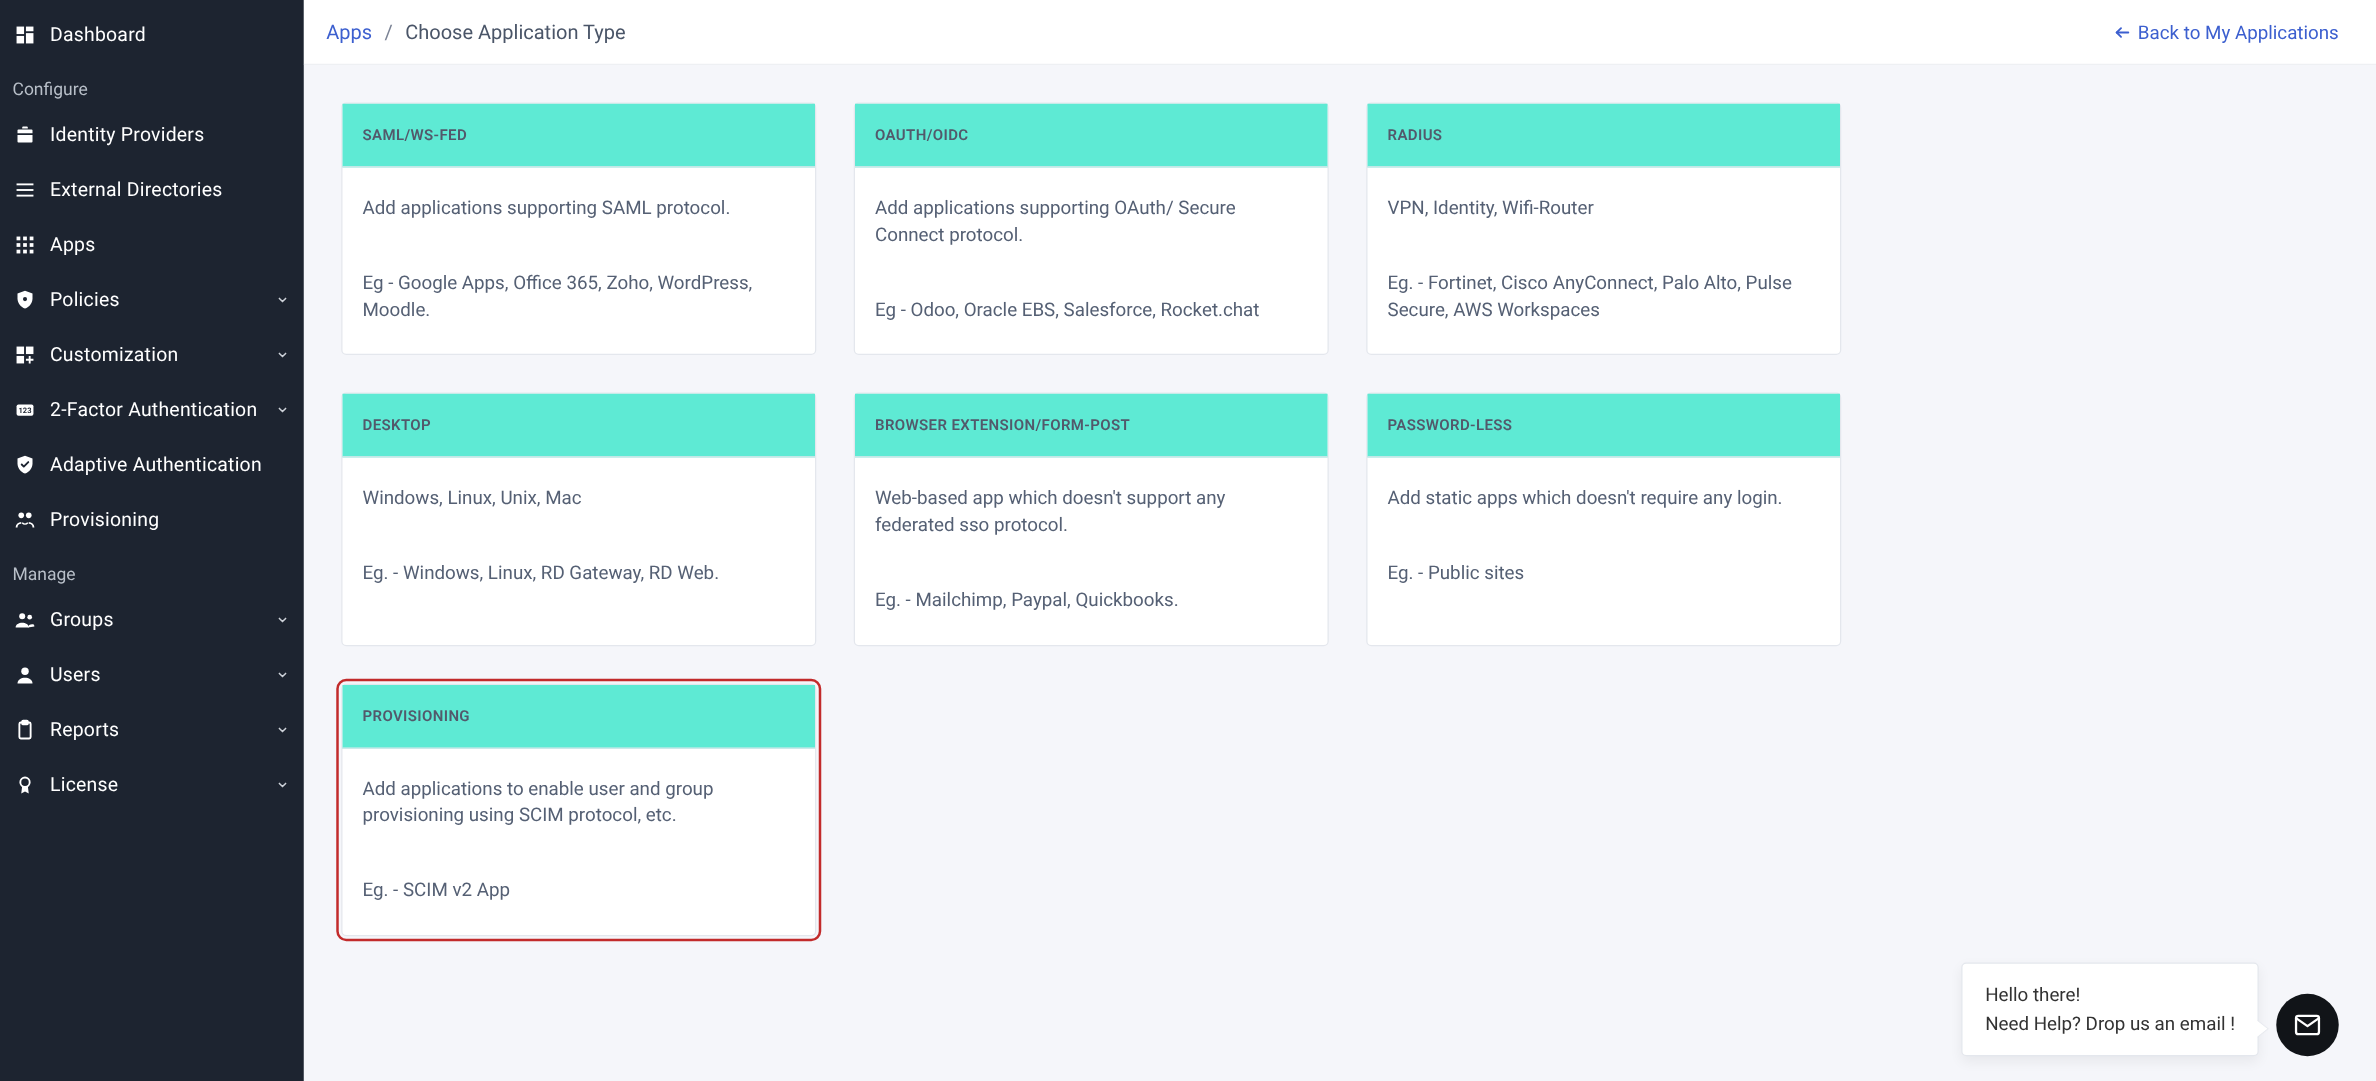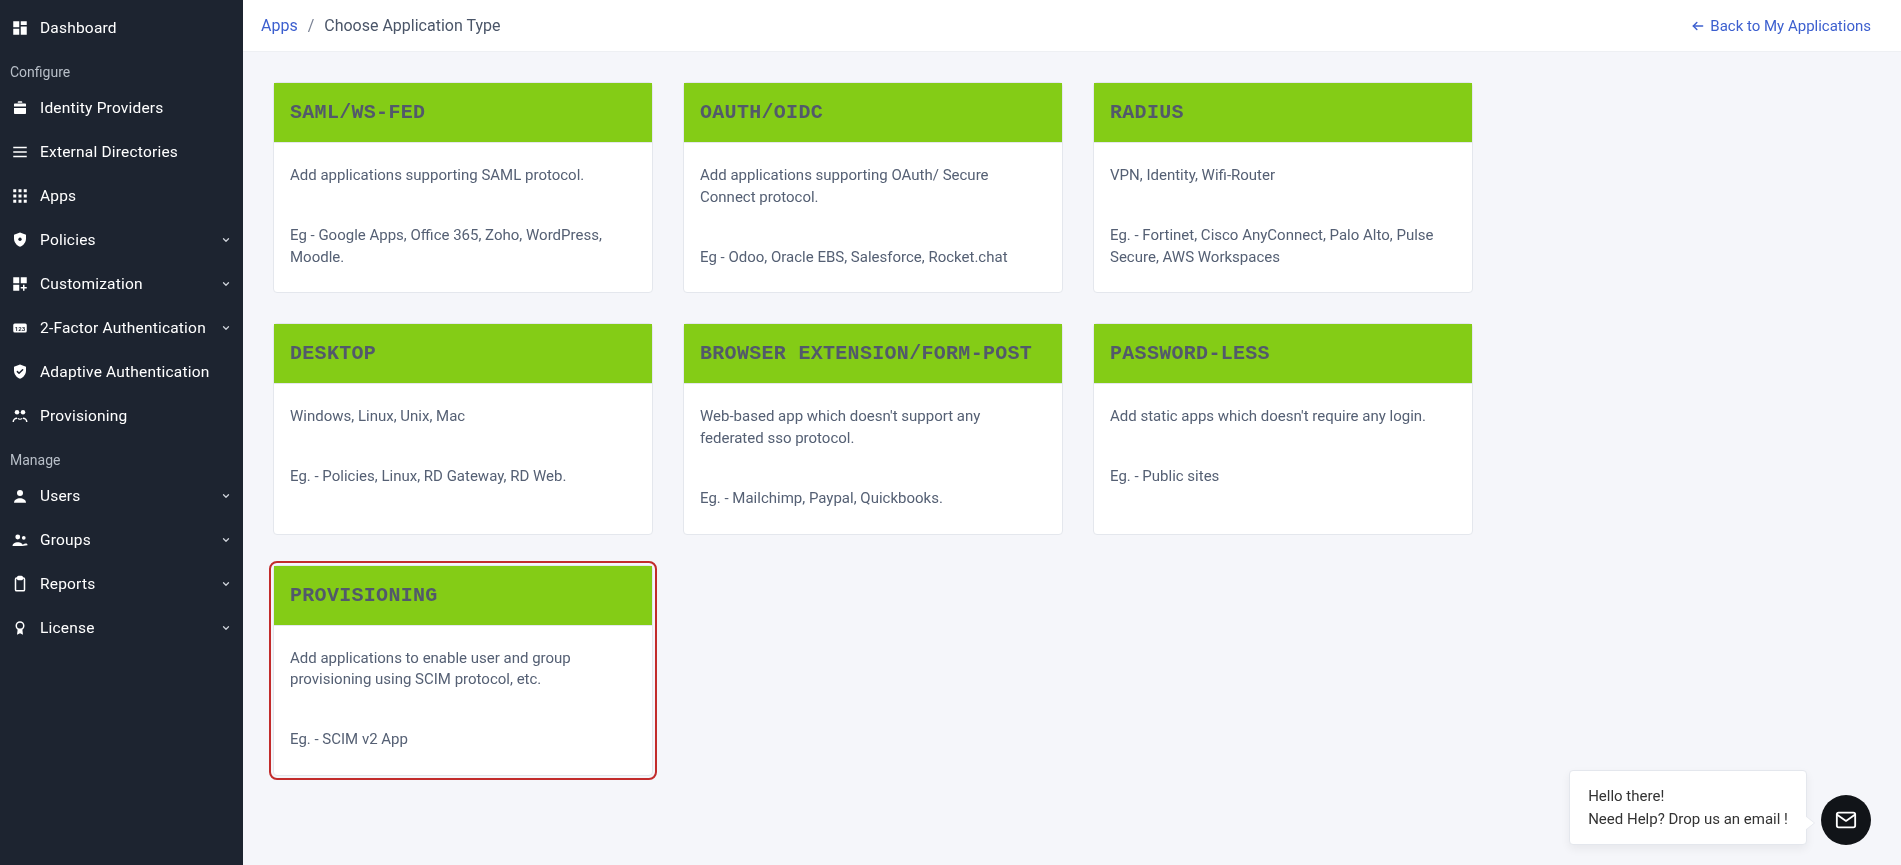--- a/index.html
+++ b/index.html
@@ -113,28 +113,27 @@
       background: #fff;
       display: flex;
       flex-direction: column;
       cursor: pointer;
     }
     .card.highlight {
       outline: 2px solid #c22b2b;
       outline-offset: 2px;
     }
     .card-header {
-      background: #84cc16;
+      background: #5eead4;
       color: #52596b;
       font-weight: 600;
-      font-size: 20px;
+      font-size: 12px;
       padding: 18px 16px;
       border-bottom: 1px solid #e4e7ed;
       letter-spacing: 0.3px;
-      font-family: Liberation Mono, monospace;
     }
     .card-body {
       padding: 22px 16px 24px 16px;
       color: #556074;
       font-size: 15px;
       line-height: 1.45;
     }
     .card-body .desc {
       margin-bottom: 38px;
     }
@@ -320,43 +319,43 @@
             </svg>
           </span>
           <span class="label">Provisioning</span>
         </div>
       </div>
       <div class="sidebar-section">Manage</div>
       <div class="sidebar-item">
         <div class="sidebar-item-left">
           <span class="icon">
             <svg width="18" height="18" viewBox="0 0 24 24" fill="#fff">
-              <circle cx="12" cy="8" r="4"></circle>
-              <path d="M4 21c0-4 4-6 8-6s8 2 8 6"></path>
-            </svg>
-          </span>
-          <span class="label">Users</span>
-        </div>
-        <span class="chevron">
-          <svg width="10" height="10" viewBox="0 0 24 24" fill="none" stroke="#cdd2d9" stroke-width="3" stroke-linecap="round" stroke-linejoin="round">
-            <polyline points="6 9 12 15 18 9"></polyline>
-          </svg>
-        </span>
-      </div>
-      <div class="sidebar-item">
-        <div class="sidebar-item-left">
-          <span class="icon">
-            <svg width="18" height="18" viewBox="0 0 24 24" fill="#fff">
               <circle cx="9" cy="8" r="3.2"></circle>
               <circle cx="17" cy="9" r="2.5"></circle>
               <path d="M2 20c0-3.3 3.5-5 7-5s7 1.7 7 5"></path>
               <path d="M15 20c0-2.2 2.5-3.5 4.5-3.5S22 17 22 19"></path>
             </svg>
           </span>
           <span class="label">Groups</span>
+        </div>
+        <span class="chevron">
+          <svg width="10" height="10" viewBox="0 0 24 24" fill="none" stroke="#cdd2d9" stroke-width="3" stroke-linecap="round" stroke-linejoin="round">
+            <polyline points="6 9 12 15 18 9"></polyline>
+          </svg>
+        </span>
+      </div>
+      <div class="sidebar-item">
+        <div class="sidebar-item-left">
+          <span class="icon">
+            <svg width="18" height="18" viewBox="0 0 24 24" fill="#fff">
+              <circle cx="12" cy="8" r="4"></circle>
+              <path d="M4 21c0-4 4-6 8-6s8 2 8 6"></path>
+            </svg>
+          </span>
+          <span class="label">Users</span>
         </div>
         <span class="chevron">
           <svg width="10" height="10" viewBox="0 0 24 24" fill="none" stroke="#cdd2d9" stroke-width="3" stroke-linecap="round" stroke-linejoin="round">
             <polyline points="6 9 12 15 18 9"></polyline>
           </svg>
         </span>
       </div>
       <div class="sidebar-item">
         <div class="sidebar-item-left">
           <span class="icon">
@@ -429,21 +428,21 @@
             <div class="card-header">RADIUS</div>
             <div class="card-body">
               <div class="desc">VPN, Identity, Wifi-Router</div>
               <div class="eg">Eg. - Fortinet, Cisco AnyConnect, Palo Alto, Pulse Secure, AWS Workspaces</div>
             </div>
           </div>
           <div class="card">
             <div class="card-header">DESKTOP</div>
             <div class="card-body">
               <div class="desc">Windows, Linux, Unix, Mac</div>
-              <div class="eg">Eg. - Policies, Linux, RD Gateway, RD Web.</div>
+              <div class="eg">Eg. - Windows, Linux, RD Gateway, RD Web.</div>
             </div>
           </div>
           <div class="card">
             <div class="card-header">BROWSER EXTENSION/FORM-POST</div>
             <div class="card-body">
               <div class="desc">Web-based app which doesn't support any federated sso protocol.</div>
               <div class="eg">Eg. - Mailchimp, Paypal, Quickbooks.</div>
             </div>
           </div>
           <div class="card">

